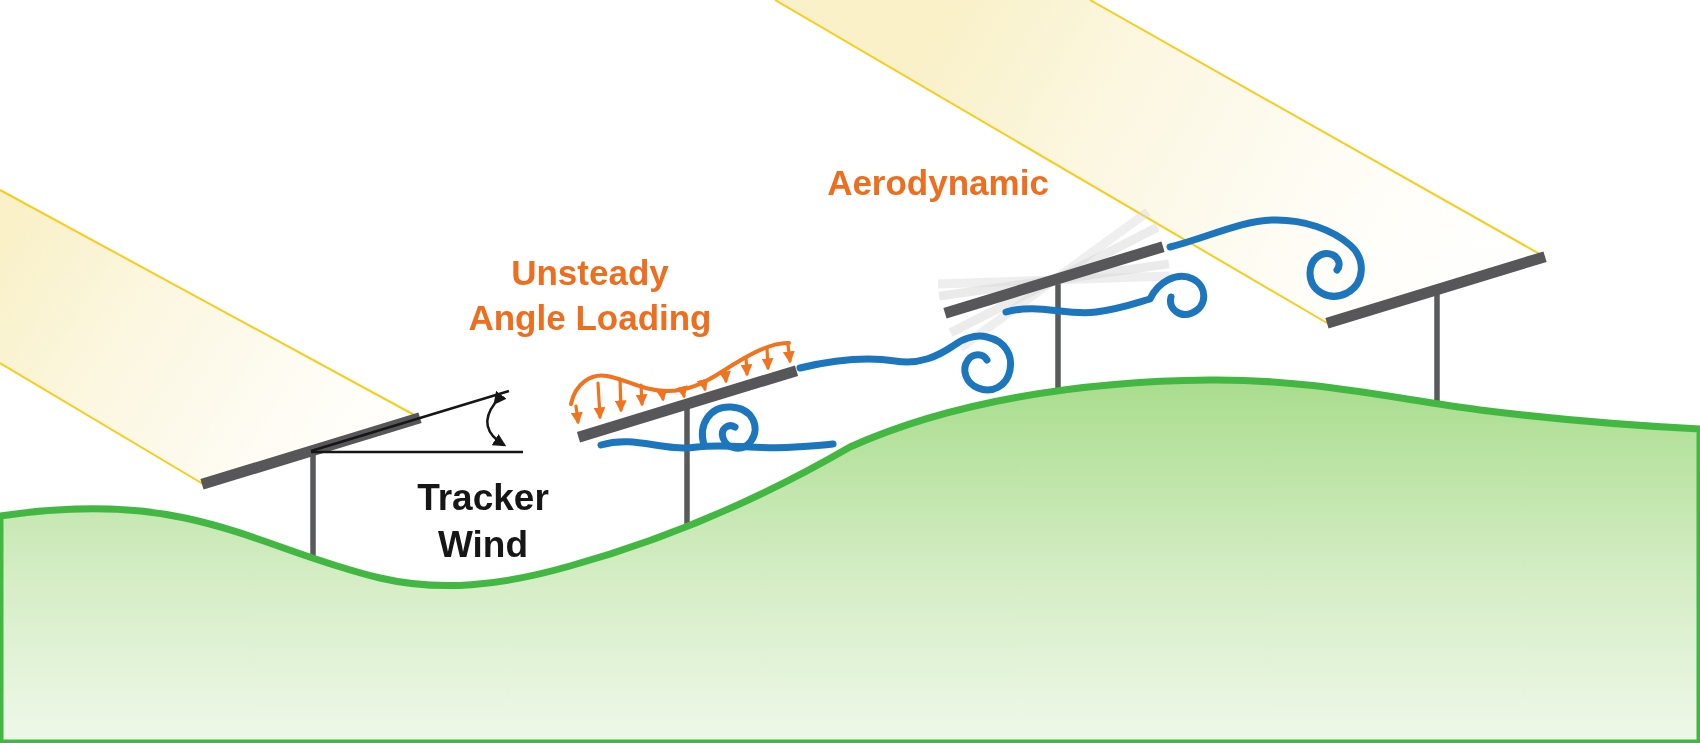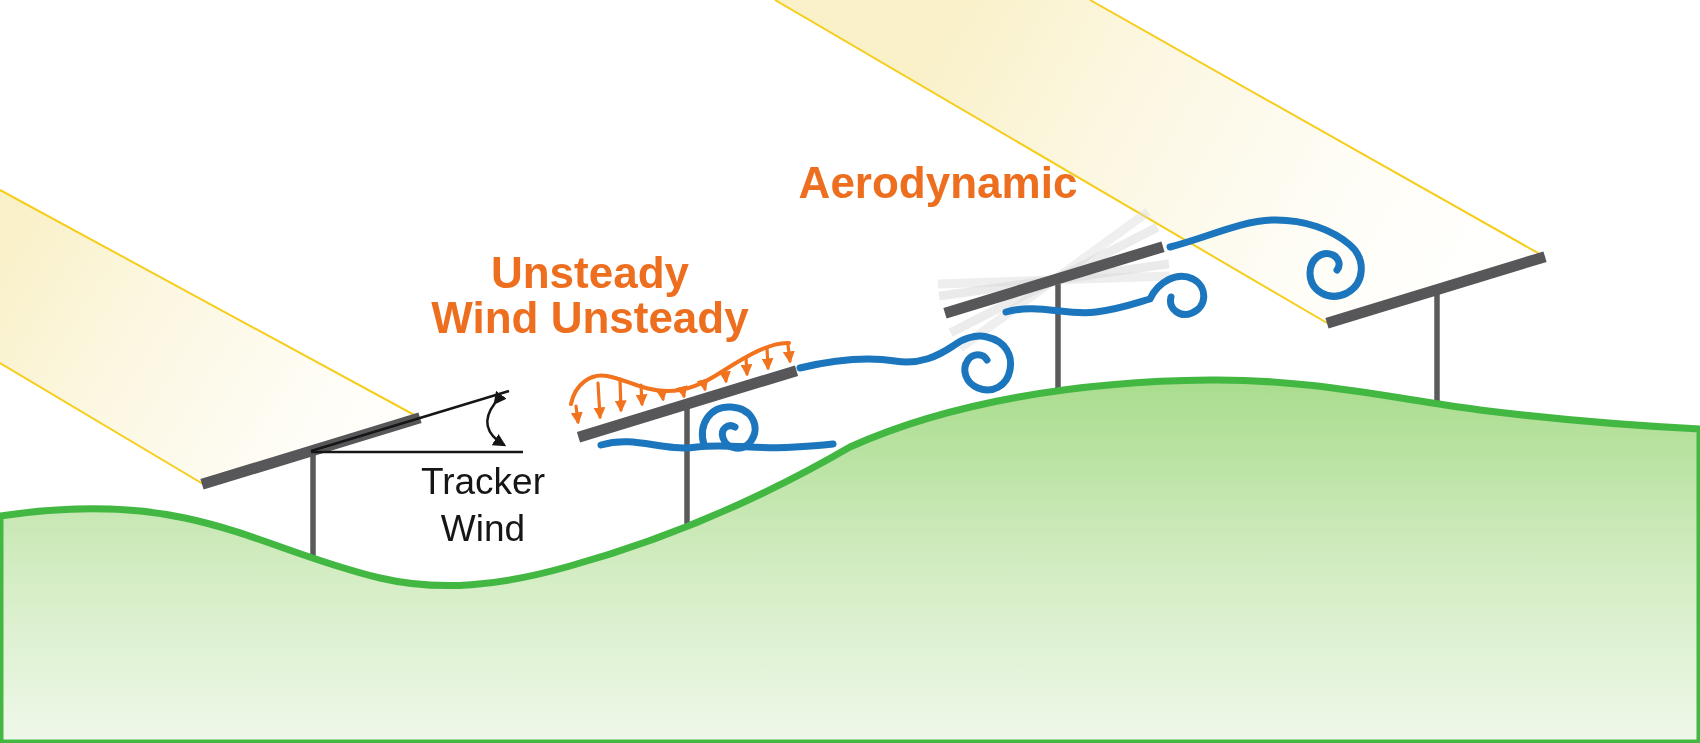--- a/index.html
+++ b/index.html
@@ -25,29 +25,30 @@
   }
   .label {
     position: absolute;
     text-align: center;
     pointer-events: none;
     white-space: nowrap;
   }
   .label span { display: block; }
   .label-orange {
     font-weight: bold;
-    font-size: 44px;
+    font-size: 35px;
     line-height: 45px;
     color: var(--label-orange, #ED6E1E);
   }
   .label-black {
-    font-weight: 400;
+    font-weight: 700;
     font-size: 37px;
     line-height: 47px;
     color: var(--annotation-black, #161616);
+    margin-top: 16px;
   }
   #label-aero     { left: 758px; top: 160px; width: 360px; }
   #label-unsteady { left: 410px; top: 250px; width: 360px; text-align: center; }
   #label-tracker  { left: 363px; top: 458px; width: 240px; }
 
   
   .sunline  { stroke: var(--sun-line-yellow, #F7CD1C); stroke-width: 2; fill: none; }
   .post     { stroke: var(--post-gray, #595A5C); stroke-width: 5.5; fill: none; }
   .panel    { fill: var(--panel-gray, #57575A); }
   .ghost    { fill: var(--ghost-gray, #D9D9D9); }
@@ -198,21 +199,21 @@
                             C 1339,258 1341,265 1337,270"></path>
     </g>
   </svg>
 
   <div id="label-aero" class="label label-orange">
     <span>Aerodynamic</span>
   </div>
 
   <div id="label-unsteady" class="label label-orange">
     <span>Unsteady</span>
-    <span>Wind Unsteady</span>
+    <span>Angle Loading</span>
   </div>
 
   <div id="label-tracker" class="label label-black">
     <span>Tracker</span>
     <span>Wind</span>
   </div>
 
 </div>
 
 </body></html>

